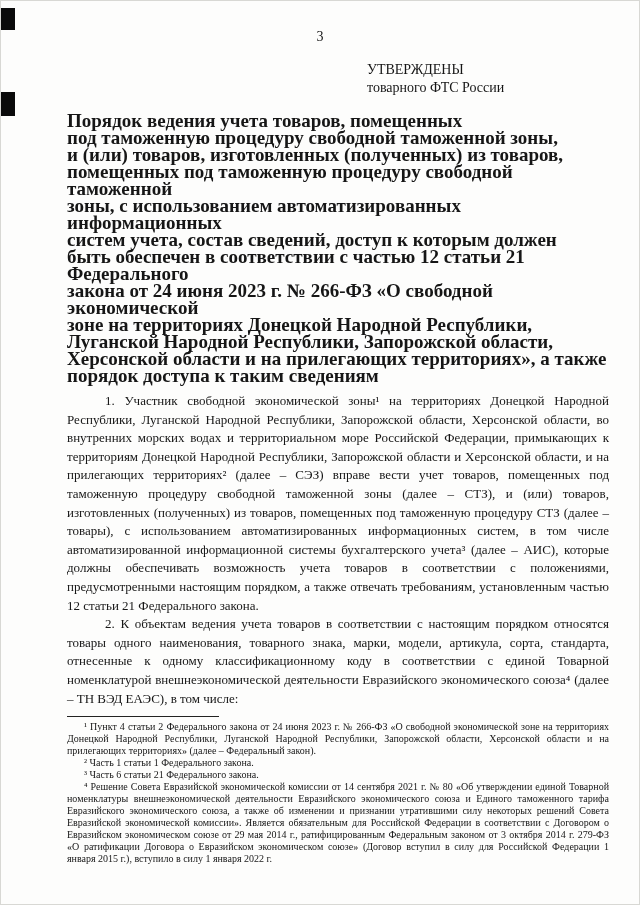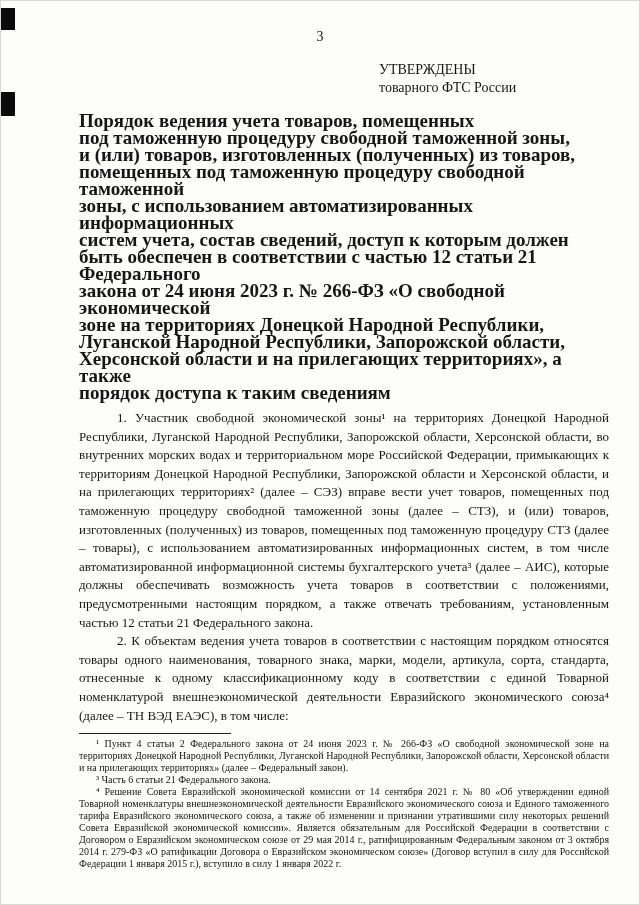--- a/index.html
+++ b/index.html
@@ -32,21 +32,20 @@
     left: 0;
     right: 0;
     text-align: center;
     font-size: 14px;
   }
   .content {
     position: absolute;
     top: 60px;
     left: 66px;
     right: 30px;
-    margin-left: 12px;
   }
   .approval {
     margin-left: 300px;
     font-size: 14px;
     line-height: 18px;
     white-space: nowrap;
   }
   .approval .u {
     text-decoration: underline;
     text-underline-offset: 3px;
@@ -112,18 +111,19 @@
 Херсонской области и на прилегающих территориях», а также
 порядок доступа к таким сведениям</div>
 
     <p class="body-par first">1. Участник свободной экономической зоны¹ на территориях Донецкой Народной Республики, Луганской Народной Республики, Запорожской области, Херсонской области, во внутренних морских водах и территориальном море Российской Федерации, примыкающих к территориям Донецкой Народной Республики, Запорожской области и Херсонской области, и на прилегающих территориях² (далее – СЭЗ) вправе вести учет товаров, помещенных под таможенную процедуру свободной таможенной зоны (далее – СТЗ), и (или) товаров, изготовленных (полученных) из товаров, помещенных под таможенную процедуру СТЗ (далее – товары), с использованием автоматизированных информационных систем, в том числе автоматизированной информационной системы бухгалтерского учета³ (далее – АИС), которые должны обеспечивать возможность учета товаров в соответствии с положениями, предусмотренными настоящим порядком, а также отвечать требованиям, установленным частью 12 статьи 21 Федерального закона.</p>
     <p class="body-par">2. К объектам ведения учета товаров в соответствии с настоящим порядком относятся товары одного наименования, товарного знака, марки, модели, артикула, сорта, стандарта, отнесенные к одному классификационному коду в соответствии с единой Товарной номенклатурой внешнеэкономической деятельности Евразийского экономического союза⁴ (далее – ТН ВЭД ЕАЭС), в том числе:</p>
 
     <div class="footnote-sep"></div>
 
     <div class="footnotes">
       <p class="footnote">¹ Пункт 4 статьи 2 Федерального закона от 24 июня 2023 г. № 266-ФЗ «О свободной экономической зоне на территориях Донецкой Народной Республики, Луганской Народной Республики, Запорожской области, Херсонской области и на прилегающих территориях» (далее – Федеральный закон).</p>
+      <p class="footnote">² Часть 1 статьи 1 Федерального закона.</p>
       <p class="footnote">³ Часть 6 статьи 21 Федерального закона.</p>
       <p class="footnote">⁴ Решение Совета Евразийской экономической комиссии от 14 сентября 2021 г. № 80 «Об утверждении единой Товарной номенклатуры внешнеэкономической деятельности Евразийского экономического союза и Единого таможенного тарифа Евразийского экономического союза, а также об изменении и признании утратившими силу некоторых решений Совета Евразийской экономической комиссии». Является обязательным для Российской Федерации в соответствии с Договором о Евразийском экономическом союзе от 29 мая 2014 г., ратифицированным Федеральным законом от 3 октября 2014 г. 279-ФЗ «О ратификации Договора о Евразийском экономическом союзе» (Договор вступил в силу для Российской Федерации 1 января 2015 г.), вступило в силу 1 января 2022 г.</p>
     </div>
 
   </div>
 </div>
 
 </body></html>

